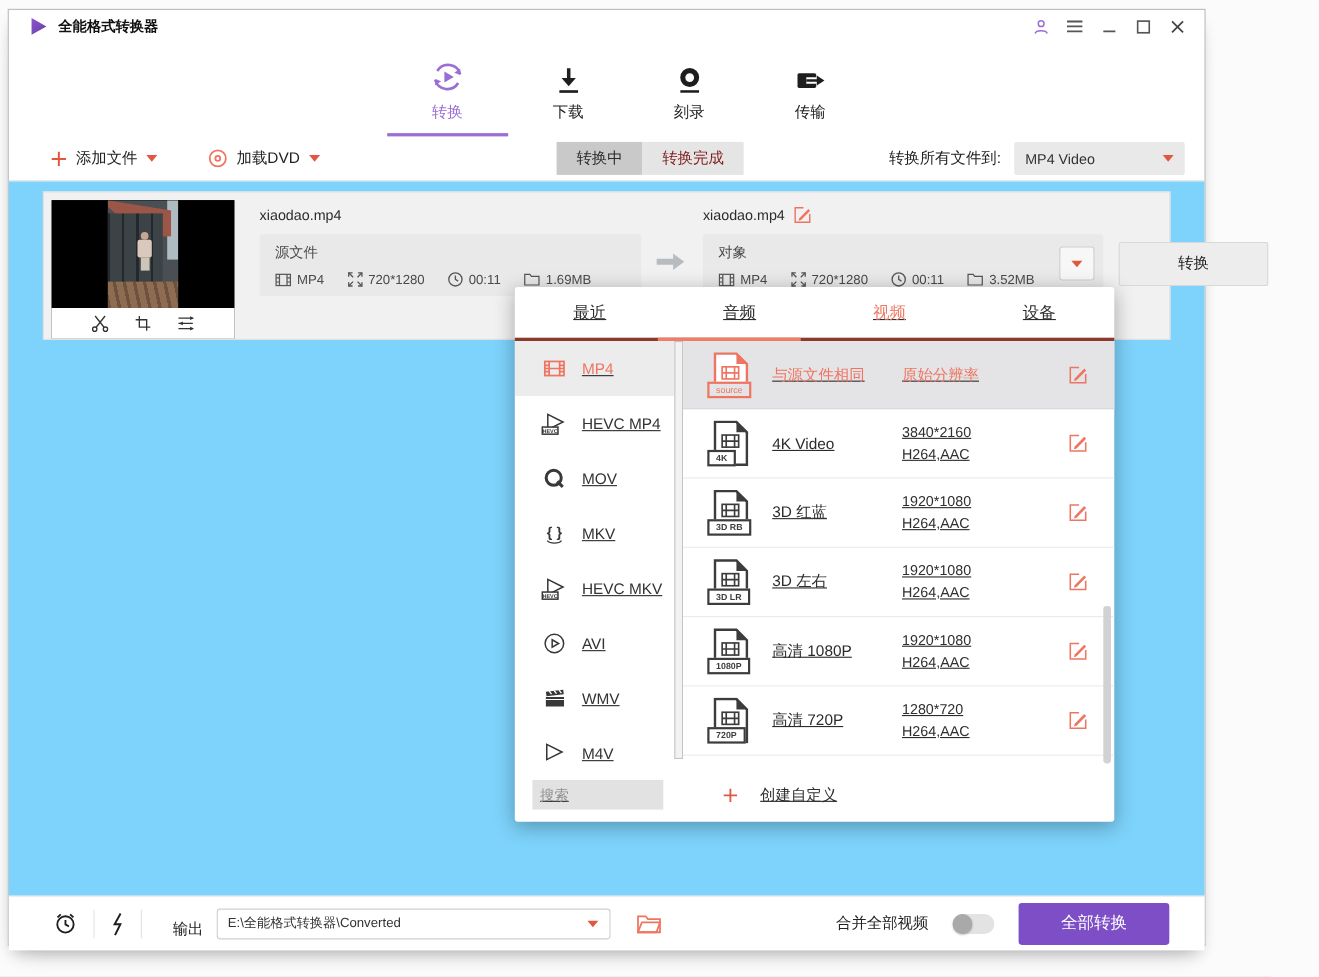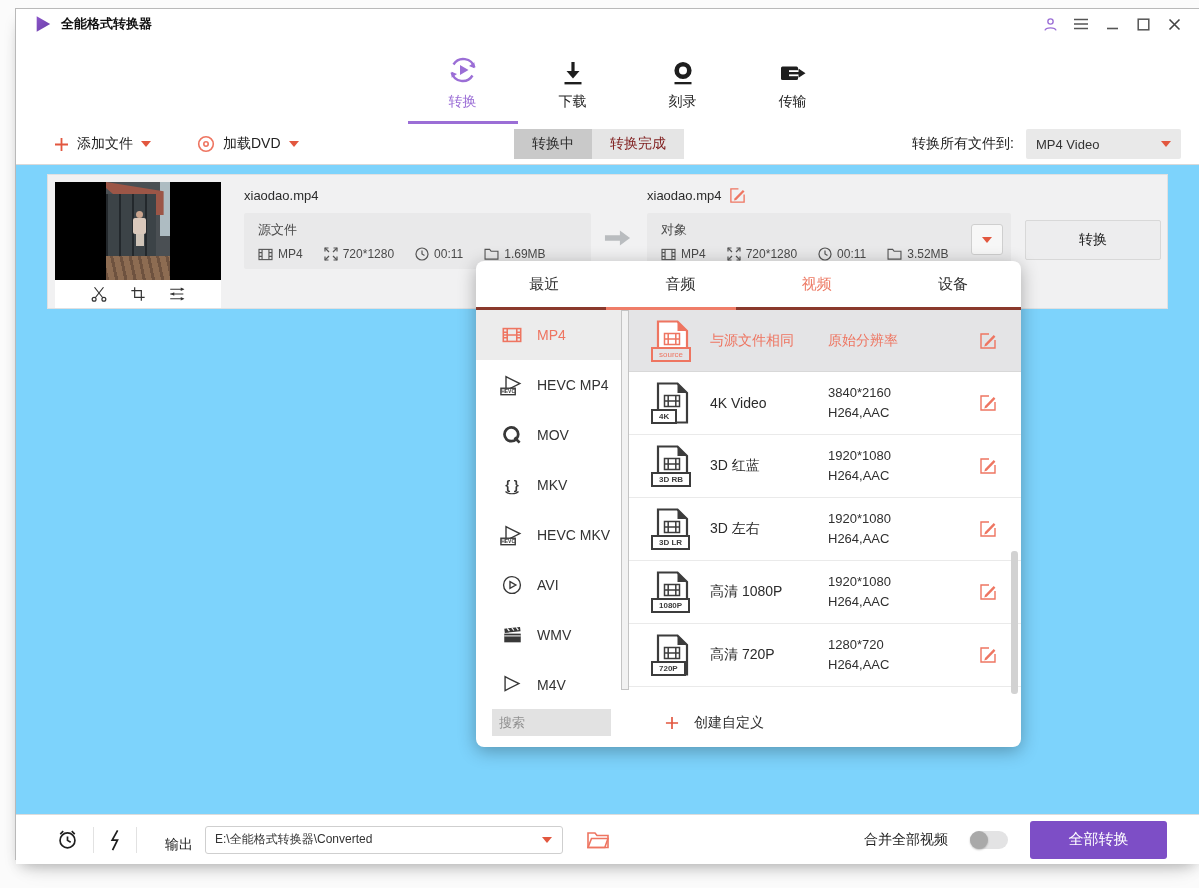--- a/index.html
+++ b/index.html
@@ -1,18 +1,18 @@
 <!DOCTYPE html>
 <html><head>
 <meta charset="utf-8">
 <style>
   * { margin:0; padding:0; box-sizing:border-box; }
   html,body { width:1199px; height:888px; }
   body { background:#fbfbfb; font-family:"Liberation Sans","DejaVu Sans",sans-serif; color:#2b2b2b; overflow:hidden; position:relative; }
-  .window { position:absolute; left:15px; top:8px; width:1185px; height:852px; background:#fff; border:1px solid #b9b9b9;
+  .window { position:absolute; left:7px; top:8px; width:1089px; height:852px; background:#fff; border:1px solid #b9b9b9;
             box-shadow:0 10px 14px -5px rgba(0,0,0,.28), 0 18px 22px -12px rgba(0,0,0,.12); }
 
   
   .titlebar { height:30px; display:flex; align-items:center; padding:0 14px 0 18px; }
   .logo { width:18px; height:18px; margin-right:9px; }
   .app-title { font-size:13px; font-weight:bold; color:#111; }
   .win-controls { margin-left:auto; display:flex; align-items:center; gap:9px; }
   .wc-btn { width:22px; height:20px; display:flex; align-items:center; justify-content:center; cursor:default; }
 
   
@@ -66,22 +66,22 @@
 
   .flow-arrow { position:absolute; left:556px; top:54px; }
 
   .tgt-col { position:absolute; left:599px; top:11px; width:364px; }
   .dd-btn { position:absolute; right:8px; top:11px; width:32px; height:31px; background:#f7f7f7; border:1px solid #cfcfcf; border-radius:3px;
             display:flex; align-items:center; justify-content:center; }
   .convert-btn { position:absolute; left:977px; top:45px; width:136px; height:40px; background:#ededee; border:1px solid #d8d8d8; border-radius:2px;
                  display:flex; align-items:center; justify-content:center; font-size:14px; color:#222; }
 
   
-  .panel { position:absolute; left:460px; top:96px; width:545px; height:486px; background:#fff; border-radius:8px;
-           box-shadow:0 4px 18px rgba(0,0,0,.30); z-index:50; }
+  .panel { position:absolute; left:460px; top:96px; width:545px; height:486px; background:#fff; border-radius:3px;
+           box-shadow:0 4px 18px rgba(0,0,0,.30); z-index:50;text-decoration:underline; }
   .panel-tabs { height:46px; display:flex; }
   .p-tab { flex:1; display:flex; align-items:center; justify-content:center; font-size:15px; color:#2f2f2f; }
   .p-tab.active { color:#ed7b66; }
   .tabs-underline { height:3px; background:#8a392c; position:relative; }
   .tabs-underline .seg { position:absolute; left:130px; width:130px; top:0; height:3px; background:#ef7d68; }
   .panel-body { display:flex; height:388px; }
   .fmt-col { width:153px; position:relative; overflow:hidden; }
   .fmt-list { width:145px; }
   .fmt-row { height:50px; display:flex; align-items:center; padding-left:24px; gap:13px; color:#333; }
   .fmt-row .fmt-icon { width:24px; height:24px; display:flex; align-items:center; justify-content:center; color:#383838; }
@@ -99,21 +99,21 @@
   .preset-row.hl .p-badge { background:#e4e4e6; font-weight:normal; }
   .p-name { font-size:14px; margin-left:20px; width:118px; color:inherit; }
   .p-mid { width:130px; }
   .p-detail { font-size:14px; }
   .p-res,.p-codec { font-size:13px; color:#2f2f2f; line-height:20px; }
   .p-edit { margin-left:auto; display:flex; }
   .panel-footer { height:49px; display:flex; align-items:center; padding-left:16px; }
   .search-input { width:119px; height:27px; background:#e2e2e2; border:none; outline:none; font-size:13px; padding-left:7px; color:#555;
                   font-family:"Liberation Sans","DejaVu Sans",sans-serif; }
   .search-input::placeholder { color:#8f8f8f; }
-  .create-custom { margin-left:54px; display:flex; align-items:center; gap:15px; font-size:14px; color:#2f2f2f; }
+  .create-custom { margin-left:54px; display:flex; align-items:center; gap:20px; font-size:14px; color:#2f2f2f; }
   .panel-scroll { position:absolute; right:3px; top:290px; width:7px; height:143px; background:#d2d2d2; border-radius:3px; }
 
   
   .bottombar { height:50px; background:#fff; border-top:1px solid #dcdcdc; display:flex; align-items:center; padding:0 32px 0 40px; }
   .bb-sep { width:1px; height:26px; background:#e2e2e2; margin:0 14px; }
   .bb-icon { display:flex; align-items:center; }
   .out-label { font-size:14px; color:#222; margin:10px 12px 0 14px; }
   .path-box { width:358px; height:28px; border:1px solid #cfcfcf; border-radius:3px; background:#fff; display:flex; align-items:center; padding:0 10px 0 2px; }
   .path-input { flex:1; border:none; outline:none; font-size:12px; color:#333; padding-left:7px; background:transparent;
                 font-family:"Liberation Sans","DejaVu Sans",sans-serif; }

